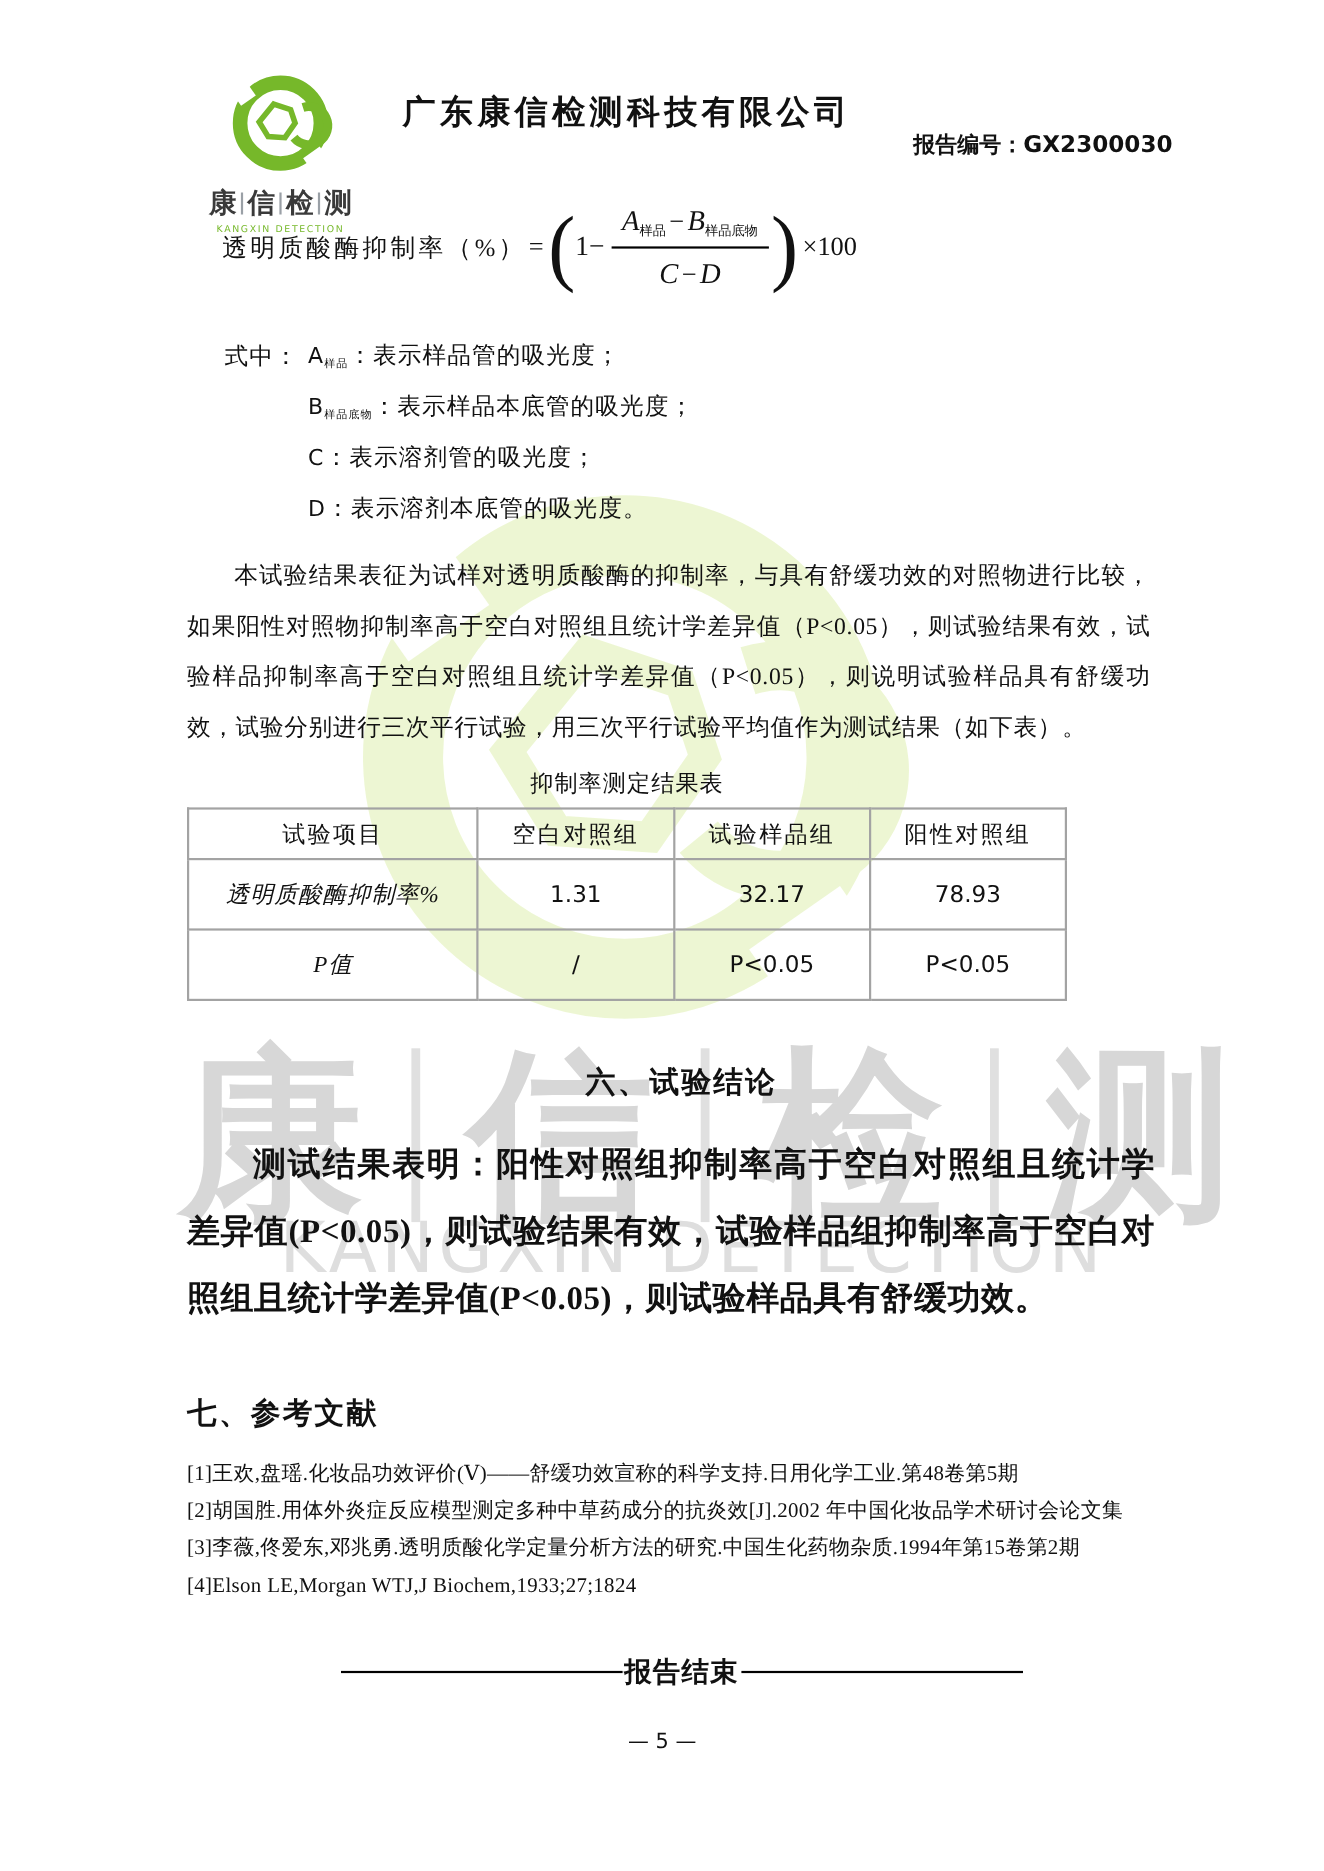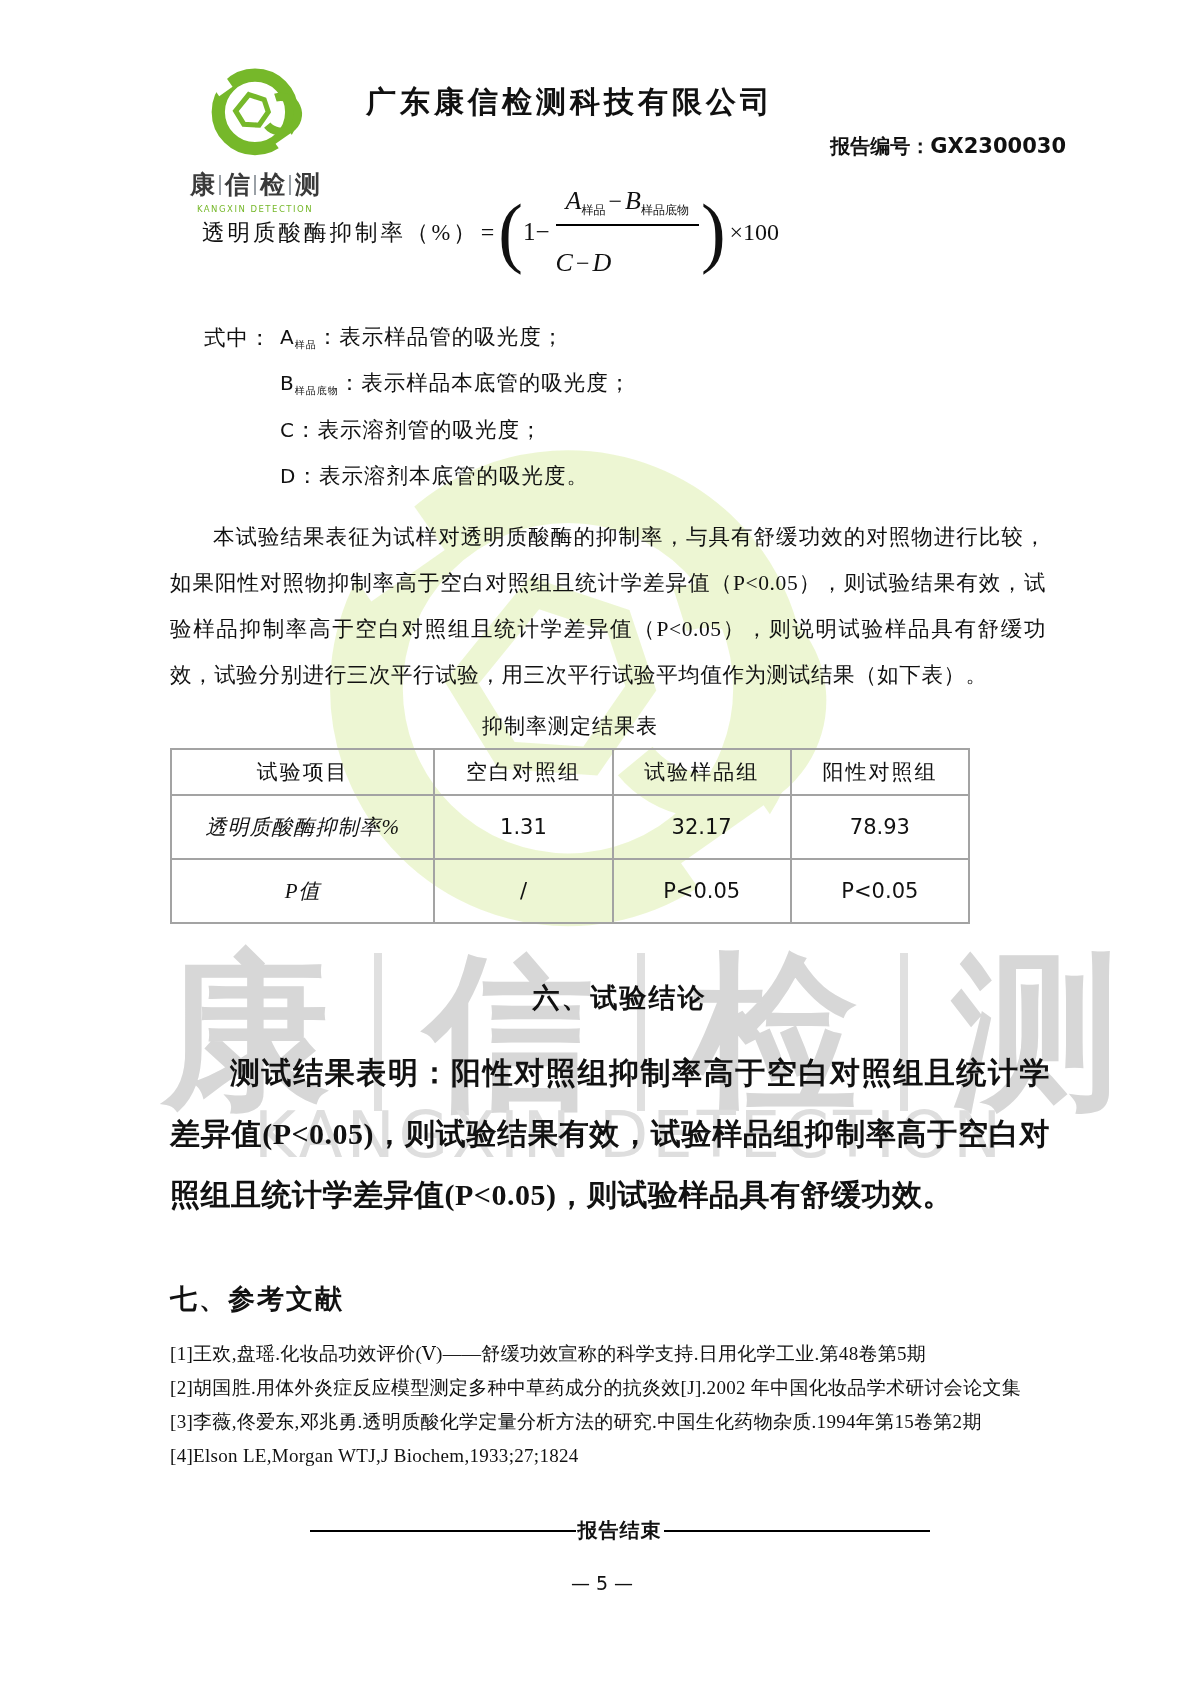--- a/index.html
+++ b/index.html
@@ -41,34 +41,34 @@
   .logo-cn { display: flex; align-items: center; justify-content: center; gap: 4px; margin-top: 2px; }
   .logo-cn span.ch { font-family: "DejaVu Sans", sans-serif; font-weight: bold; font-size: 25px; color: #3a3a3a; }
   .logo-cn .bar { width: 2px; height: 20px; background: #9aa0a6; }
   .logo-en { font-family: "DejaVu Sans", sans-serif; font-size: 8.5px; letter-spacing: 1.5px; color: #76b82a; margin-top: 3px; }
   .company-title {
     position: absolute; top: 82px; left: 0; right: 64px;
     text-align: center; font-size: 30px; font-weight: bold; letter-spacing: 4px;
     z-index: 1;
   }
   .report-no {
-    position: absolute; top: 133px; right: 138px; z-index: 1;
+    position: absolute; top: 118px; right: 138px; z-index: 1;
     font-size: 20px; font-weight: bold;
   }
   .report-no .num { font-family: "DejaVu Sans", sans-serif; font-size: 21px; }
   
   .content { position: relative; z-index: 1; padding: 186px 135px 0 170px; }
   
   .formula-row { display: flex; align-items: center; margin-left: 32px; }
   .formula-lhs { font-size: 22.5px; letter-spacing: 3px; }
   .formula-eq { font-size: 24px; margin: 0 4px 0 2px; font-family: "Liberation Serif", serif; }
   .paren { font-size: 74px; font-weight: 300; line-height: 0.9; transform: scaleY(1.05); font-family: "Liberation Serif", serif; }
-  .frac { display: inline-flex; flex-direction: column; align-items: flex-start; margin: 0 2px; vertical-align: middle; }
+  .frac { display: inline-flex; flex-direction: column; align-items: center; margin: 0 2px; vertical-align: middle; }
   .frac .num { border-bottom: 2px solid #000; padding: 0 10px 5px 10px; }
-  .frac .den { padding-top: 22px; }
+  .frac .den { padding-top: 8px; }
   .mvar { font-family: "Liberation Serif", serif; font-style: italic; font-size: 26px; }
   .msub { font-size: 12px; vertical-align: -5px; letter-spacing: 0; }
   .mop { font-family: "Liberation Serif", serif; font-size: 24px; padding: 0 3px; }
   .one-minus { font-family: "Liberation Serif", serif; font-size: 25px; margin-right: 4px; }
   .times { font-family: "Liberation Serif", serif; font-size: 24px; margin-left: 4px; }
   
   .definitions { margin-top: 36px; margin-left: 34px; }
   .def-line { display: flex; align-items: center; height: 46px; font-size: 21.5px; letter-spacing: 1px; }
   .def-intro { width: 76px; flex: none; }
   .def-sym { font-family: "DejaVu Sans", sans-serif; font-size: 20px; font-weight: 500; }
@@ -100,21 +100,21 @@
   }
   .sec-seven { margin-top: 56px; }
   .references { margin-top: 20px; width: 888px; }
   .ref-item { font-size: 19px; line-height: 34px; letter-spacing: 0.3px; text-align: justify; }
   
   .end-divider {
     margin: 44px auto 0 auto; width: 620px;
     display: flex; align-items: center; justify-content: center;
   }
   .end-divider .line { flex: 1; height: 2px; background: #000; }
-  .end-divider .label { font-size: 20px; font-weight: bold; letter-spacing: 1px; padding: 0 2px; white-space: nowrap; }
+  .end-divider .label { font-size: 25px; font-weight: bold; letter-spacing: 1px; padding: 0 2px; white-space: nowrap; }
   .page-number {
     position: absolute; top: 1572px; left: 0; right: 0;
     text-align: center; font-family: "DejaVu Sans", sans-serif; font-size: 19px; z-index: 1;
   }
 </style>
 </head>
 <body>
 
 <div class="page">
 

